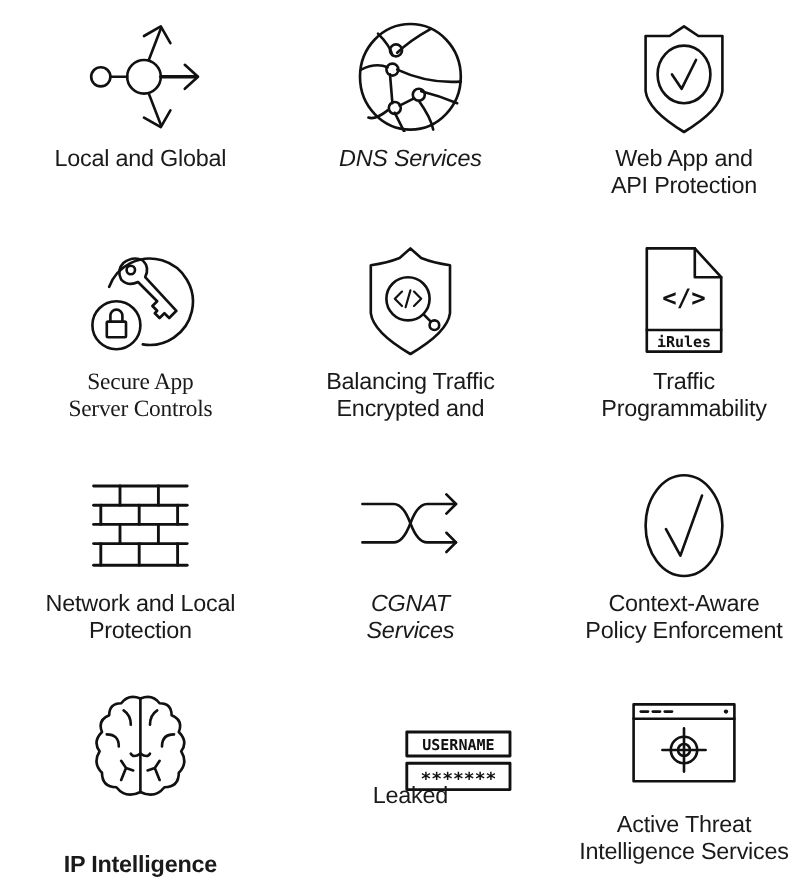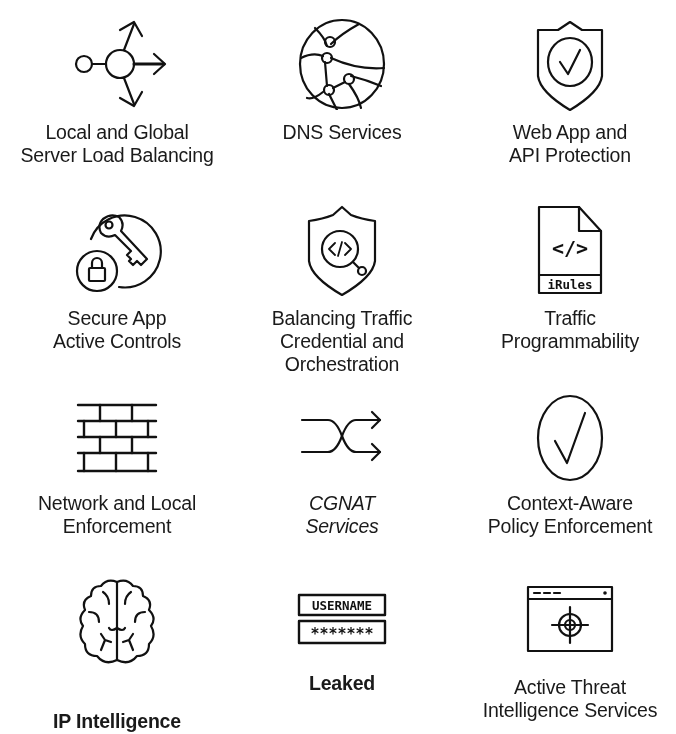--- a/index.html
+++ b/index.html
@@ -26,21 +26,20 @@
       <line class="s" x1="72" y1="46" x2="102" y2="46" style="stroke-width:3"></line>
       <polyline class="s" points="92,36 103,46 92,56"></polyline>
       <line class="s" x1="62" y1="32" x2="72" y2="6"></line>
       <polyline class="s" points="58,12 72,4 80,18"></polyline>
       <line class="s" x1="62" y1="60" x2="72" y2="86"></line>
       <polyline class="s" points="58,80 72,88 80,74"></polyline>
     </svg>
   </div>
   <div class="label" style="top:121px;">
     <span>Local and Global</span>
-    <span>Server Load Balancing</span>
   </div>
 </div>
 
 <div class="tile" style="left:229px; top:0;">
   <div class="icon" style="top:18px;">
     <svg width="90" height="92" viewBox="0 0 90 92">
       <ellipse class="s" cx="45" cy="46" rx="42" ry="44"></ellipse>
       <path class="s" d="M18 10 Q28 20 30 28"></path>
       <path class="s" d="M62 6 Q44 16 34 26"></path>
       <path class="s" d="M4 40 Q16 34 26 38"></path>
@@ -50,21 +49,21 @@
       <path class="s" d="M54 58 Q70 62 84 68"></path>
       <path class="s" d="M52 66 Q62 80 64 90"></path>
       <path class="s" d="M26 74 Q16 82 10 80"></path>
       <path class="s" d="M32 76 Q36 84 40 92"></path>
       <circle class="s" cx="33" cy="24" r="5" fill="#fff"></circle>
       <circle class="s" cx="30" cy="40" r="5" fill="#fff"></circle>
       <circle class="s" cx="52" cy="61" r="5" fill="#fff"></circle>
       <circle class="s" cx="32" cy="72" r="5" fill="#fff"></circle>
     </svg>
   </div>
-  <div class="label" style="top:121px;">
+  <div class="label" style="top:121px;font-style:italic;">
     <span>DNS Services</span>
   </div>
 </div>
 
 <div class="tile" style="left:457px; top:0;">
   <div class="icon" style="top:18px;">
     <svg width="80" height="94" viewBox="0 0 80 94">
       <path class="s" d="M8 12 L28 12 L40 4 L52 12 L72 12 L72 58 Q70 74 40 92 Q10 74 8 58 Z"></path>
       <ellipse class="s" cx="40" cy="44" rx="22" ry="24"></ellipse>
       <polyline class="s" points="30,44 38,56 50,32"></polyline>
@@ -80,42 +79,41 @@
   <div class="icon" style="top:205px;">
     <svg width="92" height="92" viewBox="0 0 92 92">
       <path class="s" d="M20 34 A36 36 0 1 1 48 82"></path>
       <circle class="s" cx="26" cy="66" r="20"></circle>
       <rect class="s" x="18" y="63" width="16" height="13" rx="1"></rect>
       <path class="s" d="M21 63 L21 58 A5 5 0 0 1 31 58 L31 63"></path>
       <path class="s" d="M32 14 Q26 20 30 28 Q36 34 44 30 L60 46 L56 50 L60 54 L58 56 L62 60 L66 56 L70 60 L76 54 L50 26 Q54 18 48 12 Q40 8 32 14 Z"></path>
       <circle class="s" cx="38" cy="20" r="3.5"></circle>
     </svg>
   </div>
-  <div class="label" style="top:307px;">
+  <div class="label" style="top:307px;font-family:Liberation Serif, serif;">
     <span>Secure App</span>
-    <span>Active Controls</span>
+    <span>Server Controls</span>
   </div>
 </div>
 
 <div class="tile" style="left:229px; top:0;">
   <div class="icon" style="top:205px;">
     <svg width="74" height="92" viewBox="0 0 74 92">
       <path class="s" d="M4 16 Q18 14 28 10 L37 2 L46 10 Q56 14 70 16 L70 56 Q68 72 37 90 Q6 72 4 56 Z"></path>
       <circle class="s" cx="35" cy="44" r="18"></circle>
       <line class="s" x1="48" y1="57" x2="54" y2="63"></line>
       <circle class="s" cx="57" cy="66" r="4"></circle>
       <polyline class="s" points="30,38 24,44 30,50" style="stroke-width:1.8"></polyline>
       <line class="s" x1="37" y1="37" x2="33" y2="51" style="stroke-width:1.8"></line>
       <polyline class="s" points="40,38 46,44 40,50" style="stroke-width:1.8"></polyline>
     </svg>
   </div>
   <div class="label" style="top:307px;">
     <span>Balancing Traffic</span>
-    <span>Credential and</span>
-    <span>Orchestration</span>
+    <span>Encrypted and</span>
   </div>
 </div>
 
 <div class="tile" style="left:457px; top:0;">
   <div class="icon" style="top:205px;">
     <svg width="70" height="90" viewBox="0 0 70 90">
       <path class="s" d="M4 2 L44 2 L66 26 L66 88 L4 88 Z"></path>
       <polyline class="s" points="44,2 44,26 66,26"></polyline>
       <line class="s" x1="4" y1="70" x2="66" y2="70"></line>
       <text class="t" x="35" y="50" text-anchor="middle" font-size="20">&lt;/&gt;</text>
@@ -145,21 +143,21 @@
         <line x1="24" y1="34" x2="24" y2="50"></line>
         <line x1="56" y1="34" x2="56" y2="50"></line>
         <line x1="8" y1="50" x2="8" y2="68"></line>
         <line x1="40" y1="50" x2="40" y2="68"></line>
         <line x1="72" y1="50" x2="72" y2="68"></line>
       </g>
     </svg>
   </div>
   <div class="label" style="top:492px;">
     <span>Network and Local</span>
-    <span>Enforcement</span>
+    <span>Protection</span>
   </div>
 </div>
 
 <div class="tile" style="left:229px; top:0;">
   <div class="icon" style="top:408px;">
     <svg width="84" height="56" viewBox="0 0 84 56">
       <path class="s" d="M2 12 L28 12 Q36 12 42 28 Q48 44 56 44 L80 44"></path>
       <path class="s" d="M2 44 L28 44 Q36 44 42 28 Q48 12 56 12 L80 12"></path>
       <polyline class="s" points="72,4 80,12 72,20"></polyline>
       <polyline class="s" points="72,36 80,44 72,52"></polyline>
@@ -200,29 +198,29 @@
       <path class="s" d="M42 50 Q48 54 50 50"></path>
     </svg>
   </div>
   <div class="label" style="top:710px;font-weight:bold;">
     <span>IP Intelligence</span>
     <span>Services</span>
   </div>
 </div>
 
 <div class="tile" style="left:229px; top:0;">
-  <div class="icon" style="top:593px;">
+  <div class="icon" style="top:608px;margin-left:40px;">
     <svg width="90" height="52" viewBox="0 0 90 52">
       <rect class="s" x="2" y="2" width="86" height="20" style="stroke-width:2.4"></rect>
       <rect class="s" x="2" y="28" width="86" height="22" style="stroke-width:2.4"></rect>
       <text class="t" x="45" y="17" text-anchor="middle" font-size="12.5">USERNAME</text>
       <text class="t" x="45" y="46" text-anchor="middle" font-size="15">*******</text>
     </svg>
   </div>
-  <div class="label" style="top:672px;font-weight:bold;">
+  <div class="label" style="top:652px;">
     <span>Leaked</span>
   </div>
 </div>
 
 <div class="tile" style="left:457px; top:0;">
   <div class="icon" style="top:585px;">
     <svg width="88" height="68" viewBox="0 0 88 68">
       <rect class="s" x="2" y="2" width="84" height="64"></rect>
       <line class="s" x1="2" y1="14" x2="86" y2="14"></line>
       <line class="s" x1="8" y1="8" x2="14" y2="8"></line>

